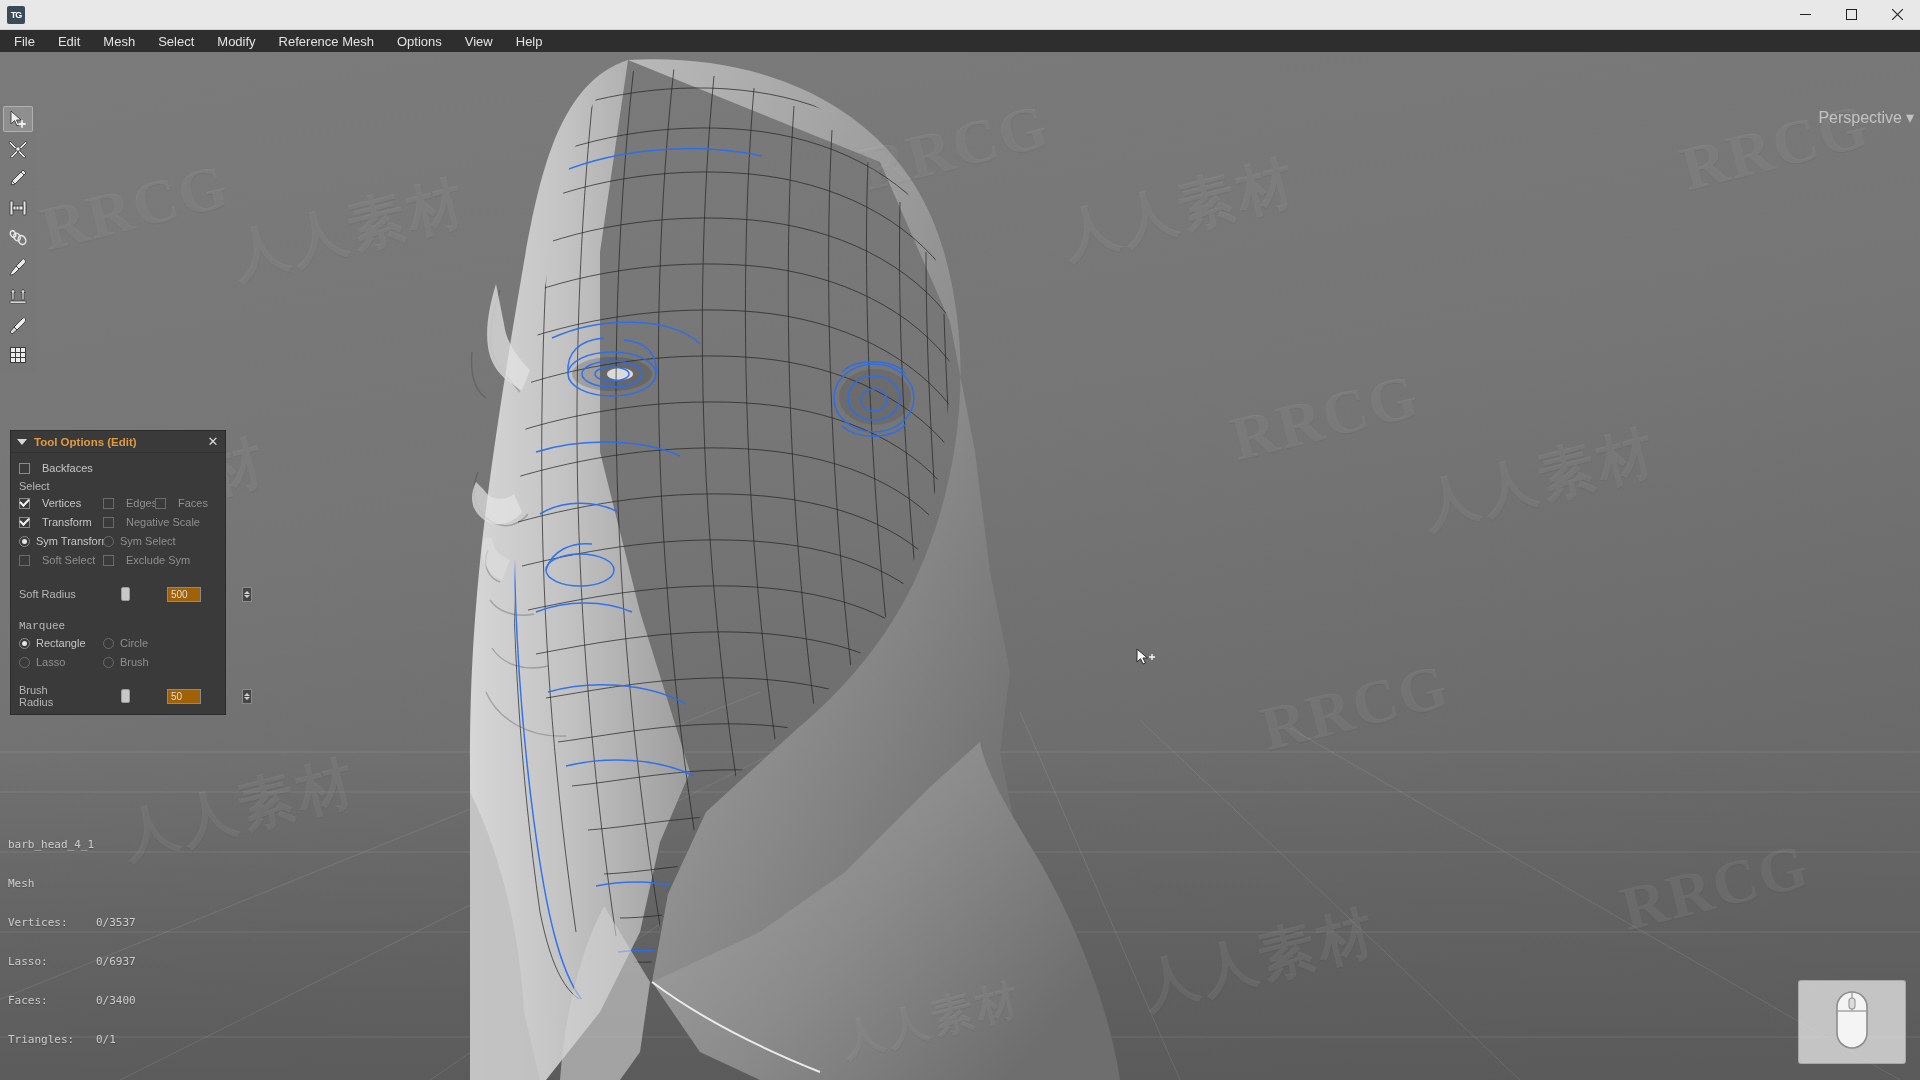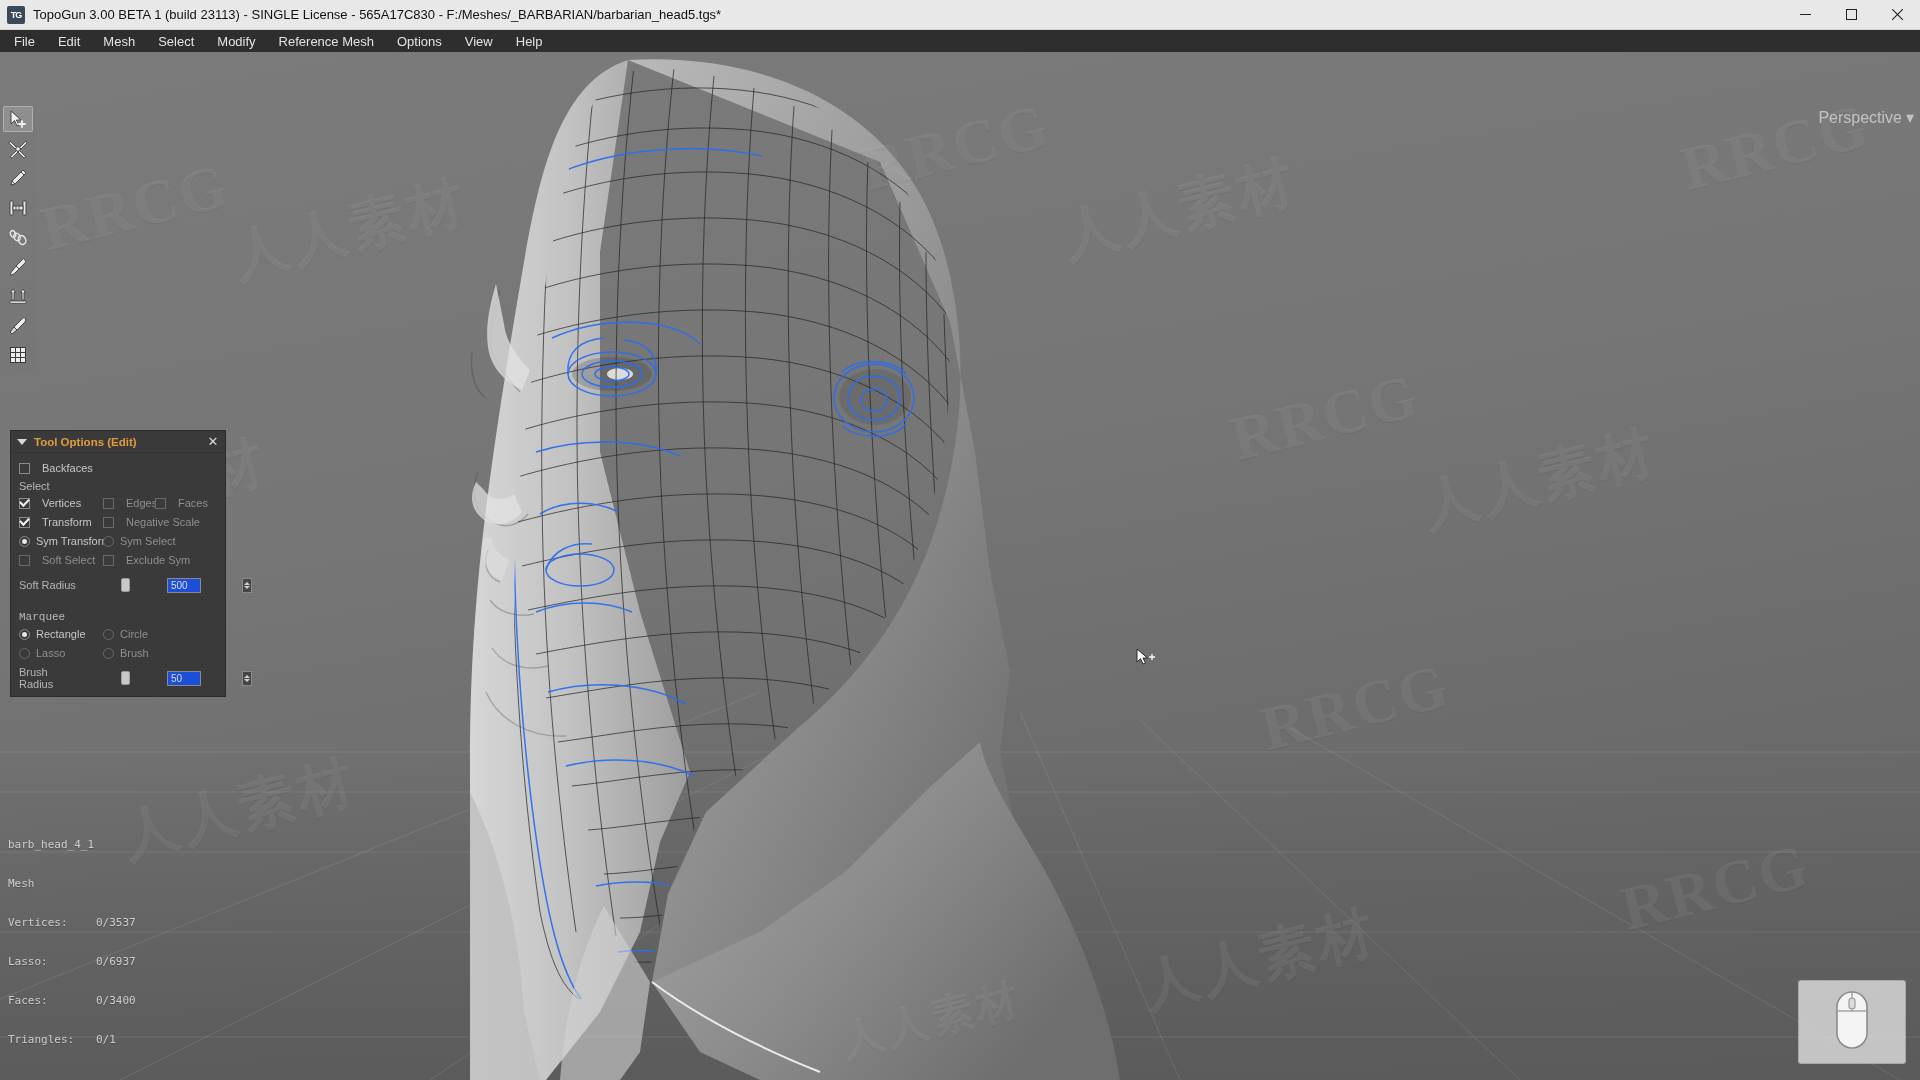--- a/index.html
+++ b/index.html
@@ -176,35 +176,35 @@
   .rb.checked .circ::after {
     content: ""; width: 5px; height: 5px; border-radius: 50%; background: #e6e6e6;
   }
   .rb.dim .circ { border-color: #6a6a6a; }
   .rb .lbl { color: #c6c6c6; font-size: 11px; white-space: nowrap; }
   .rb.dim .lbl { color: #8f8f8f; }
 
   .col-a { width: 84px; }
   .col-b { width: 84px; }
 
-  .slider-row { display: flex; align-items: center; height: 20px; margin-top: 6px; gap: 40px; }
+  .slider-row { display: flex; align-items: center; height: 20px; margin-top: 15px; gap: 40px; }
   .slider-label { color: #b5b5b5; font-size: 11px; width: 62px; flex: none; }
   .track {
     position: relative; flex: 1; height: 4px;
     background: #8c8c8c; border-radius: 2px; margin-right: 6px;
   }
   .knob {
     position: absolute; top: -5px;
     width: 9px; height: 14px;
     background: #c8c8c8; border-radius: 2px;
     border: 1px solid #9a9a9a;
   }
   .numfield {
     width: 34px; height: 15px;
-    background: #1d4ed8; border: 1px solid #8a8a8a;
+    background: #a16207; border: 1px solid #8a8a8a;
     color: #dedede; font-size: 10px;
     font-family: "Liberation Sans", sans-serif;
     display: flex; align-items: center;
     padding-left: 3px;
     flex: none;
   }
   .spin {
     width: 10px; height: 15px; margin-left: 1px;
     display: flex; flex-direction: column; justify-content: center; align-items: center;
     border: 1px solid #8a8a8a; background: #464646;
@@ -690,21 +690,20 @@
         <g stroke="#fafafa" stroke-width="1.3">
           <path d="M14 9 h6 M17 6 v6"></path>
         </g>
       </svg>
     </div>
 
   </div>
 
   <div class="titlebar">
     <div class="tb-icon">TG</div>
-    <div class="tb-title">TopoGun 3.00 BETA 1 (build 23113) - SINGLE License - 565A17C830 - F:/Meshes/_BARBARIAN/barbarian_head5.tgs*</div>
     <div class="tb-spacer"></div>
     <div class="tb-btn">
       <svg width="11" height="11" viewBox="0 0 11 11">
           <path d="M0 5.5 h11" stroke="#222" stroke-width="1"></path>
         </svg>
     </div>
     <div class="tb-btn">
       <svg width="11" height="11" viewBox="0 0 11 11">
           <rect x="0.5" y="0.5" width="10" height="10" fill="none" stroke="#222" stroke-width="1"></rect>
         </svg>

